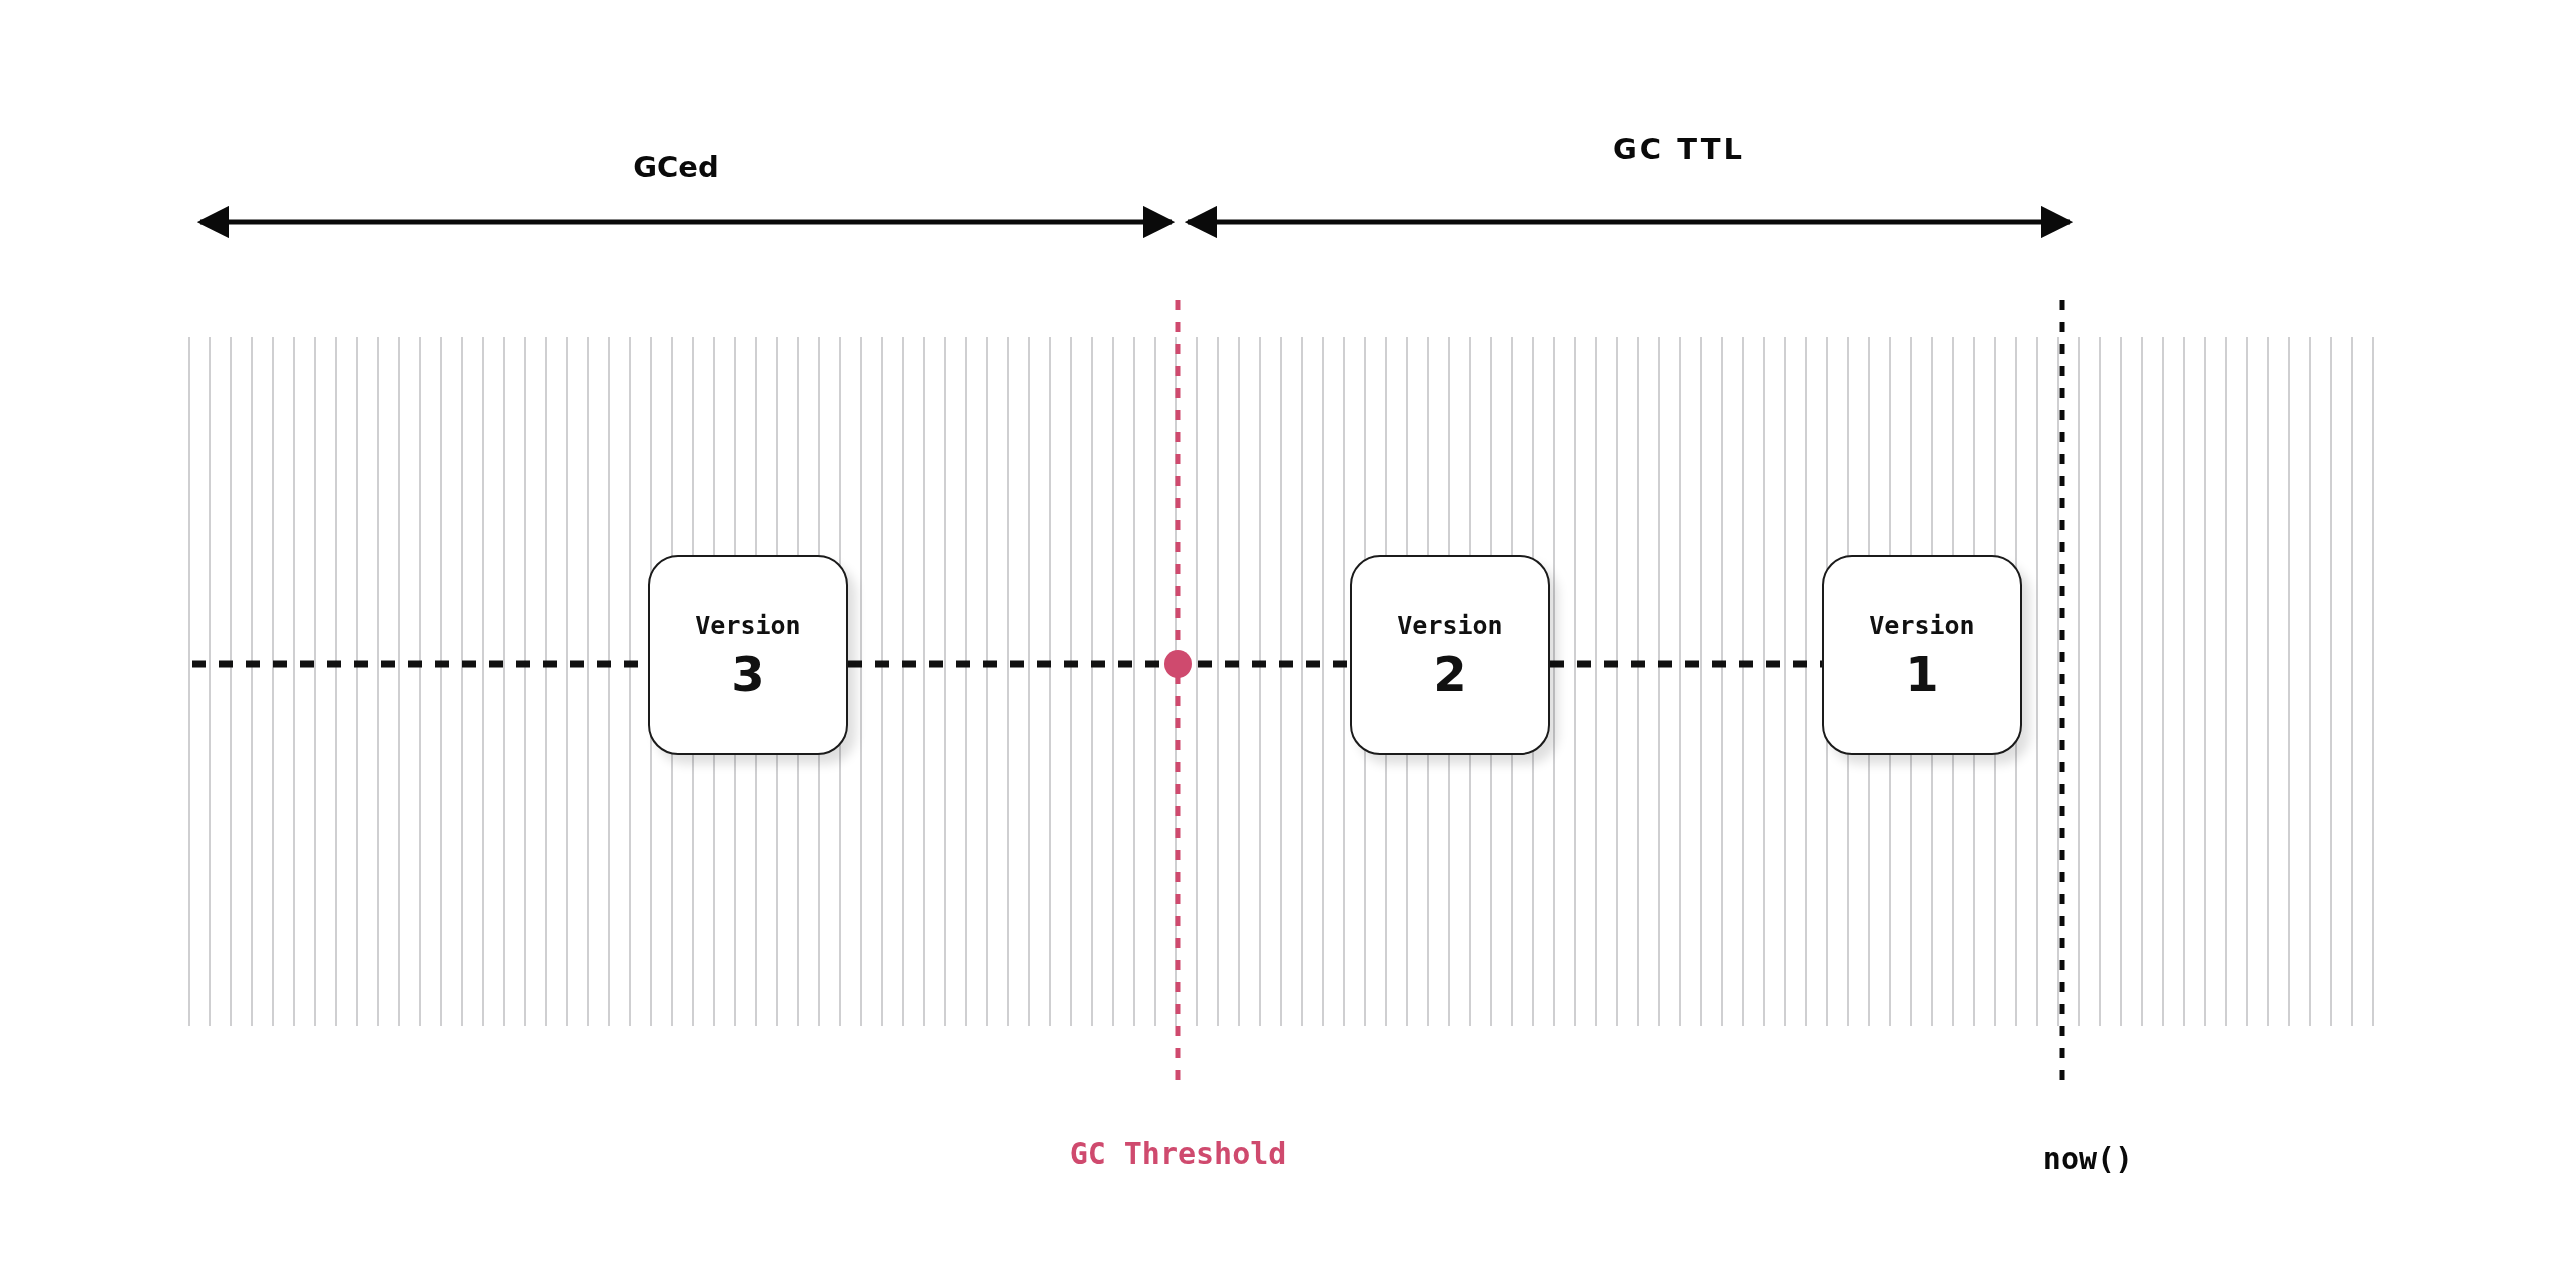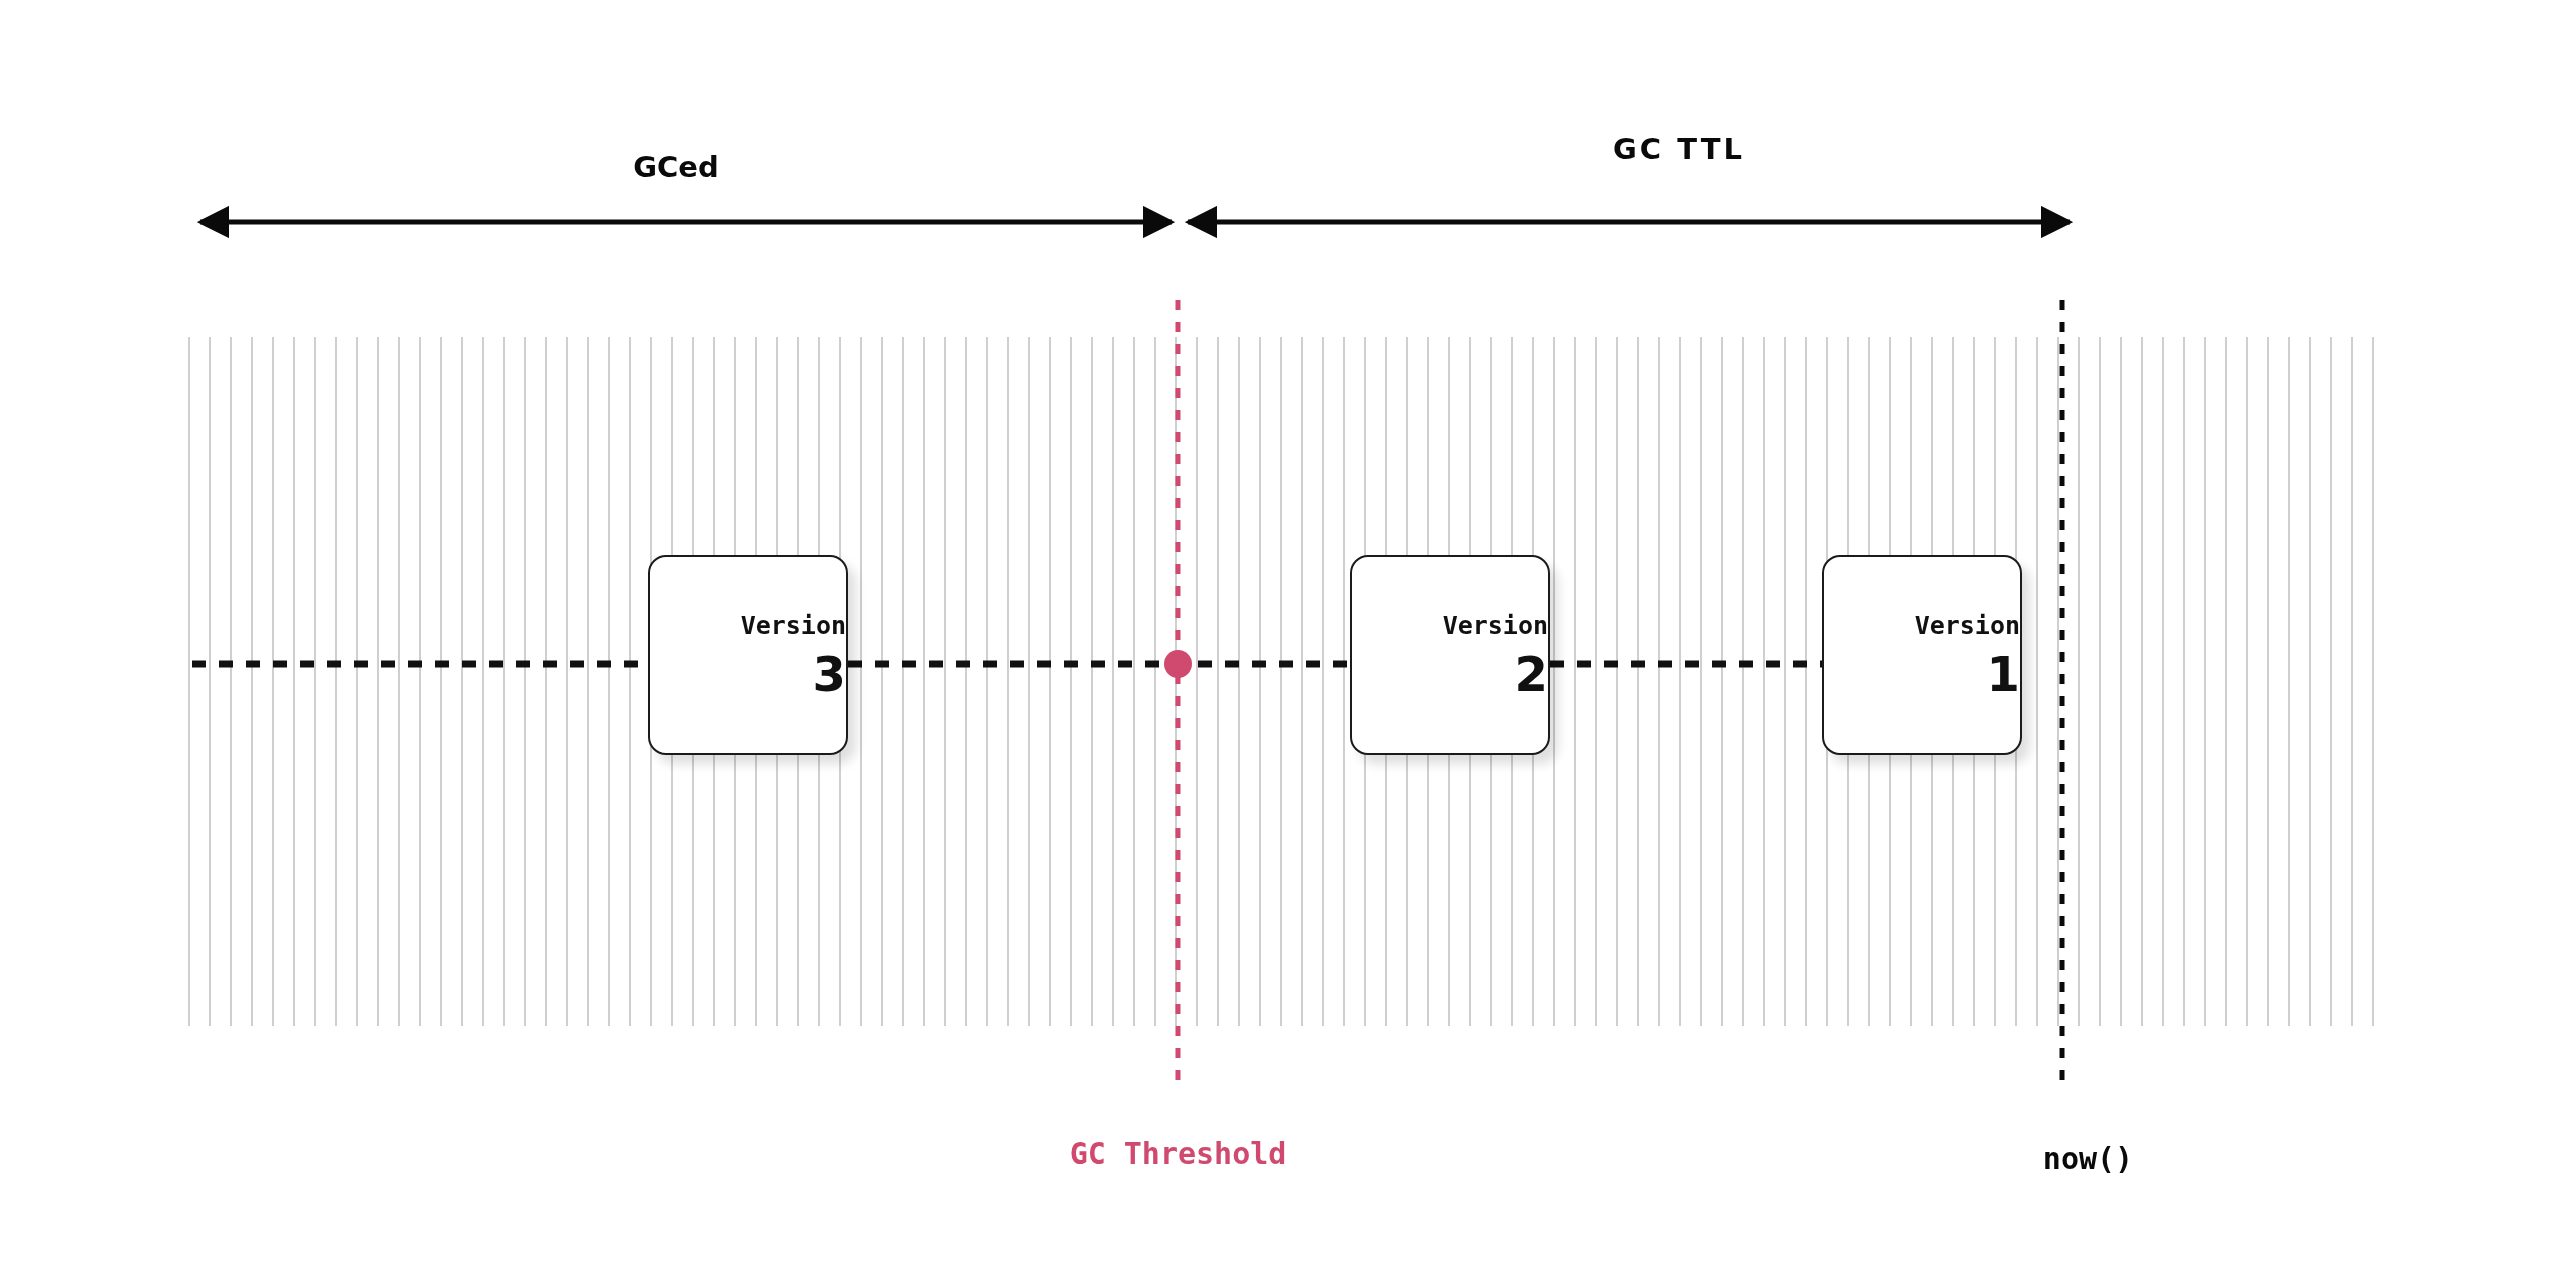--- a/index.html
+++ b/index.html
@@ -49,25 +49,25 @@
     pointer-events: none;
   }
 
   
   .version-card {
     position: absolute;
     width: 200px;
     height: 200px;
     background: #ffffff;
     border: 2.5px solid #1b1b1b;
-    border-radius: 18px;
+    border-radius: 30px;
     box-shadow: 8px 9px 11px rgba(0,0,0,0.13);
     display: flex;
     flex-direction: column;
-    align-items: flex-end;
+    align-items: center;
     justify-content: center;
     box-sizing: border-box;
   }
   .version-card .vc-label {
     font-family: "DejaVu Sans Mono", "Liberation Mono", monospace;
     font-weight: bold;
     font-size: 25px;
     color: #111111;
     letter-spacing: 0px;
     line-height: 1;

